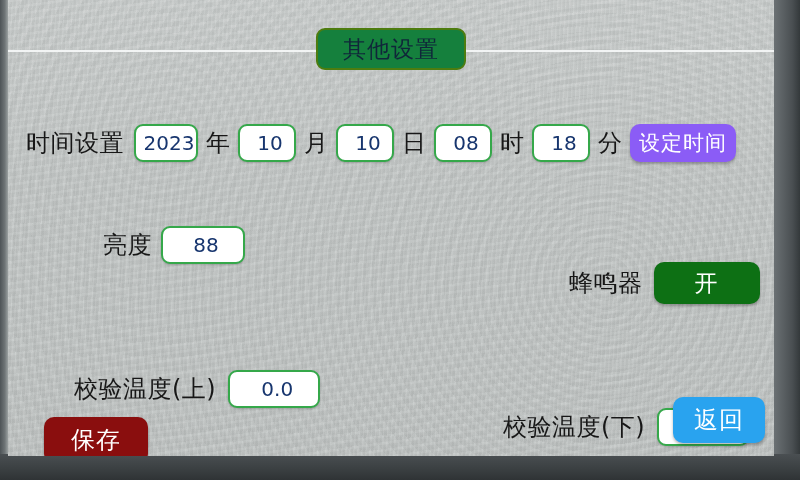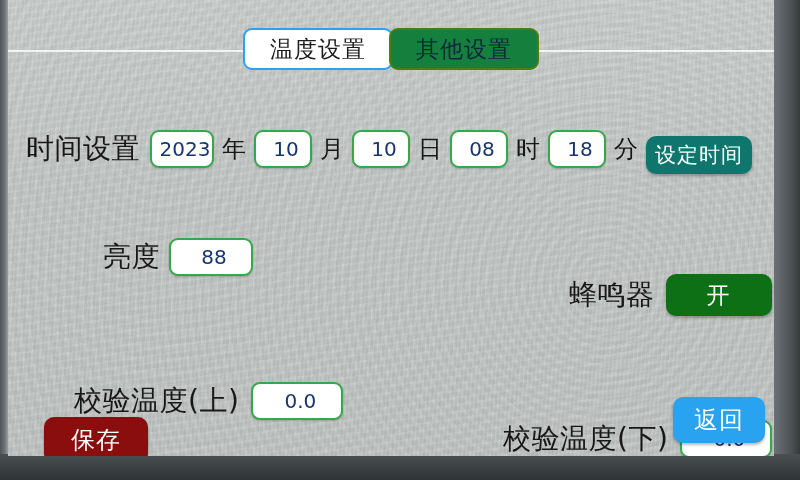--- a/index.html
+++ b/index.html
@@ -79,21 +79,21 @@
     background: #15803d;
     color: #10263a;
     border: 2px solid #4d7c0f;
     border-radius: 9px;
   }
 
   
   .row { position: absolute; display: flex; align-items: center; }
 
   .lbl {
-    font-size: 28px;
+    font-size: 24px;
     color: #171717;
     letter-spacing: 0.5px;
     white-space: nowrap;
   }
   .lbl-unit { font-size: 24px; color: #171717; }
 
   
   .fld {
     background: #ffffff;
     border: 2px solid #35a84a;
@@ -109,21 +109,21 @@
   
   .btn {
     display: flex; align-items: center; justify-content: center;
     border-radius: 10px;
     color: #ffffff;
     font-size: 23px;
     letter-spacing: 1px;
     box-shadow: 0 2px 3px rgba(0,0,0,0.28);
     border: none;
   }
-  .btn-steel  { background: #0f766e; margin-top: 12px; }
+  .btn-steel  { background: #8b5cf6; }
   .btn-green  { background: #0d7014; }
   .btn-red    { background: #8a0e0e; margin-top: 20px; }
   .btn-blue   { background: #29a3ef; }
 
   
   #row-time       { left: 18px;  top: 124px; }
   #row-brightness { left: 95px;  top: 188px; }
   #row-buzzer     { left: 561px; top: 186px; }
   #row-calib-up   { left: 66px;  top: 252px; }
   #row-calib-dn   { left: 495px; top: 252px; }
@@ -160,21 +160,20 @@
 
   <div id="bezel-left"></div>
   <div id="bezel-right"></div>
   <div id="bezel-bottom"></div>
 
   <div id="screen">
 
     <div id="hairline"></div>
 
     <div id="tabbar">
-      <div class="tab tab-inactive">温度设置</div>
       <div class="tab tab-active">其他设置</div>
     </div>
 
     <div class="row" id="row-time">
       <span class="lbl">时间设置</span>
 
       <div class="fld" id="f-year">2023</div>
       <span class="lbl-unit" style="margin-right:8px;">年</span>
 
       <div class="fld" id="f-month">10</div>

